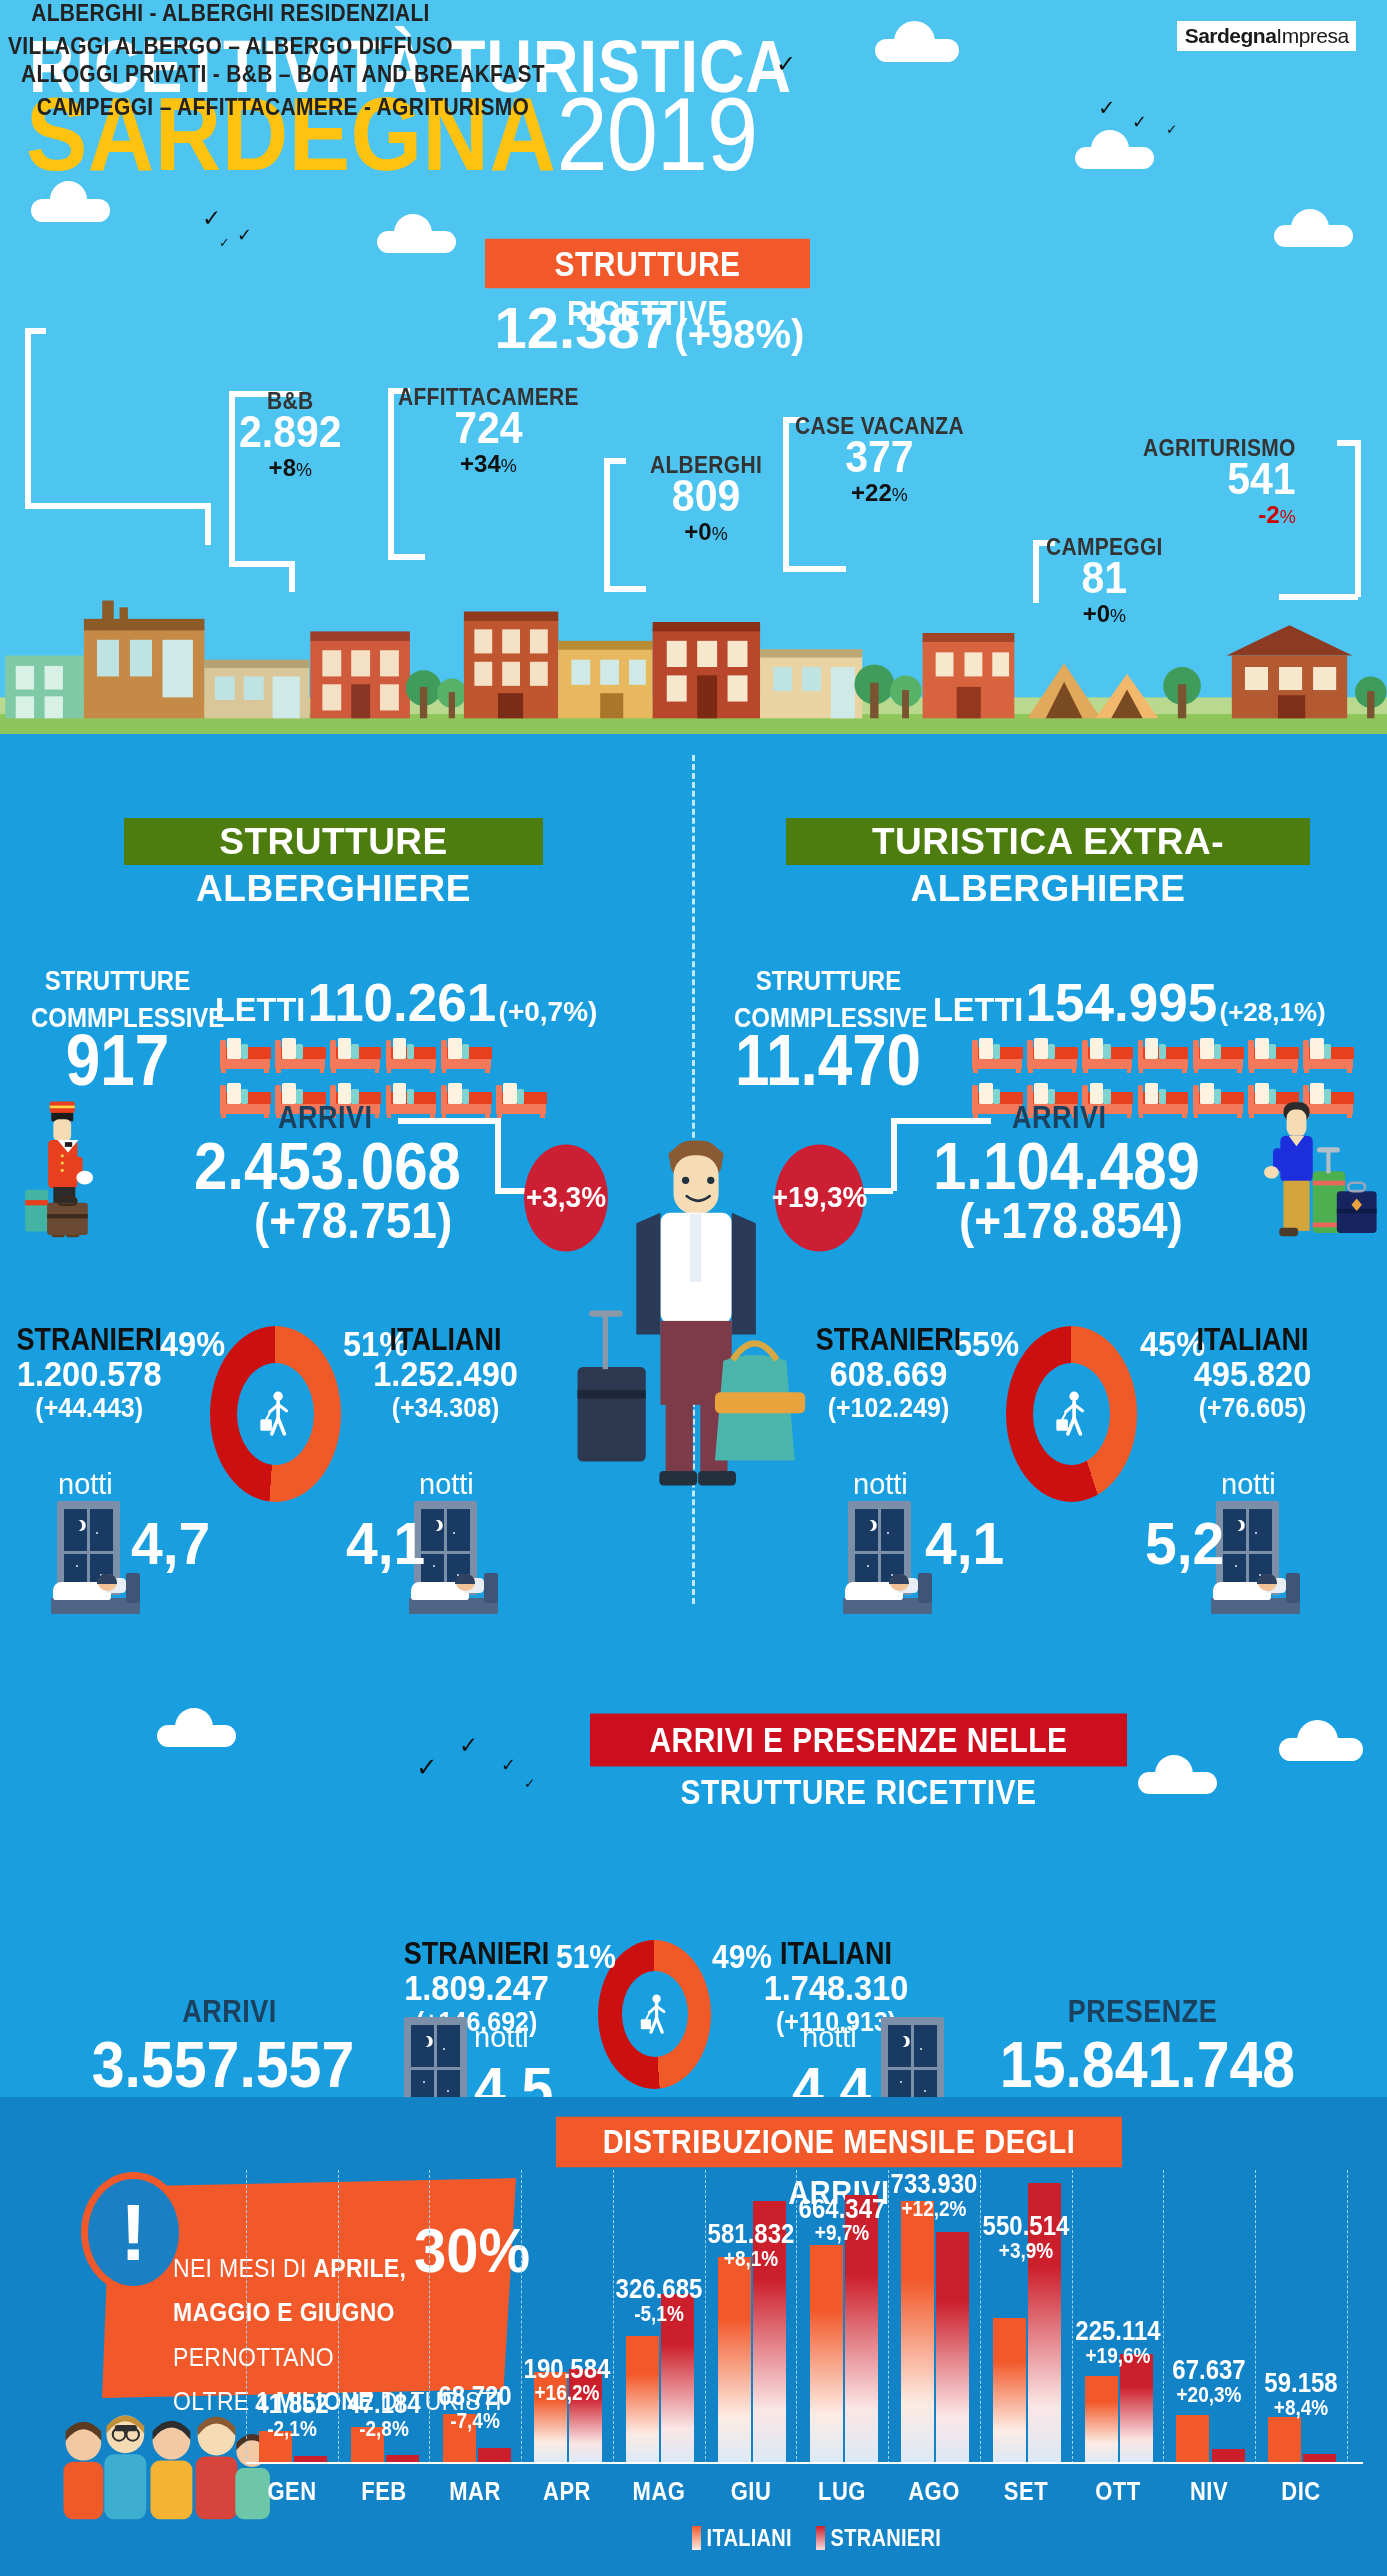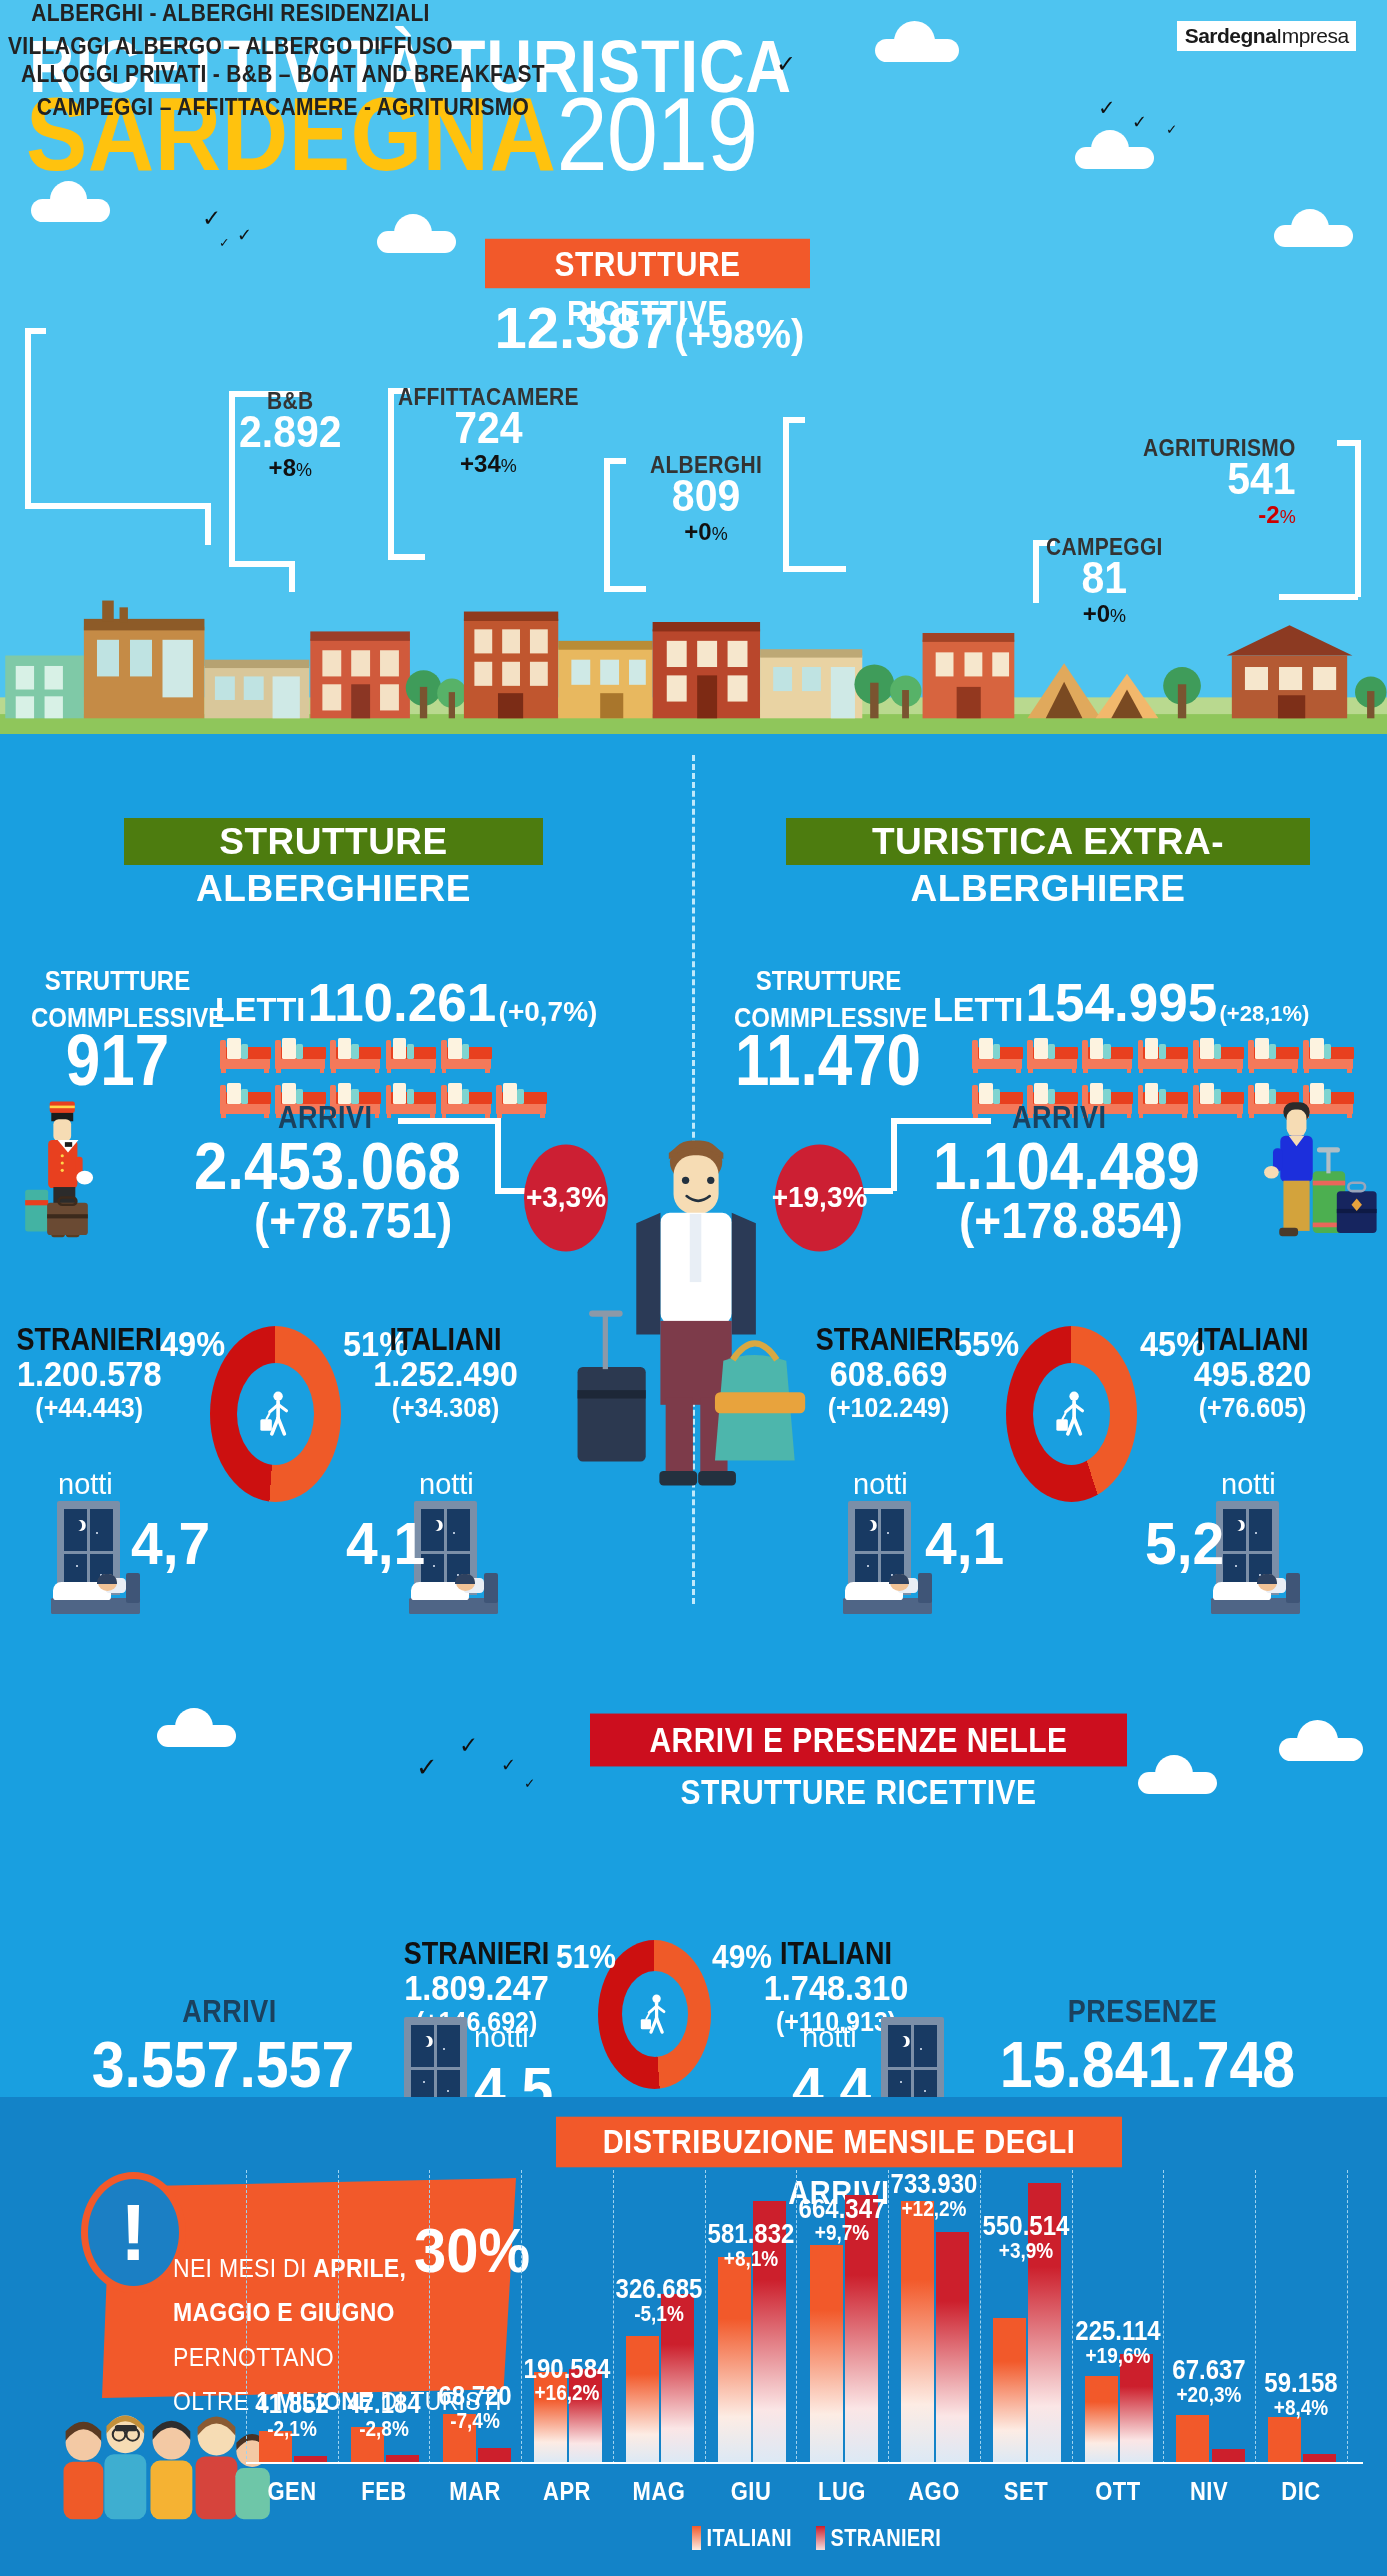--- a/index.html
+++ b/index.html
@@ -315,20 +315,25 @@
     <span class="cat-value">724</span>
     <span class="cat-pct"><span>+34</span><span class="sym">%</span></span>
   </div>
 
   <div class="cat" style="left:616px;top:453px;margin-left:34px;">
     <span class="cat-label">ALBERGHI</span>
     <span class="cat-value">809</span>
     <span class="cat-pct"><span>+0</span><span class="sym">%</span></span>
   </div>
 
+  <div class="cat" style="left:795px;top:414px;">
+    <span class="cat-label">CASE VACANZA</span>
+    <span class="cat-value" style="color:#fff;">377</span>
+    <span class="cat-pct"><span>+22</span><span class="sym">%</span></span>
+  </div>
 
   <div class="cat" style="left:1046px;top:535px;">
     <span class="cat-label">CAMPEGGI</span>
     <span class="cat-value">81</span>
     <span class="cat-pct"><span>+0</span><span class="sym">%</span></span>
   </div>
 
   <div class="cat" style="left:1143px;top:436px;text-align:right;">
     <span class="cat-label">AGRITURISMO</span>
     <span class="cat-value">541</span>
@@ -571,21 +576,21 @@
 
 <div class="lbl-stack" style="position:absolute;left:734px;top:967px;width:189px;text-align:center;font-size:24px;line-height:1.35;">
   <div>STRUTTURE</div>
   <div>COMMPLESSIVE</div>
 </div>
 <div class="lbl-stack" style="position:absolute;left:718px;top:1025px;width:220px;text-align:center;font-size:62px;">11.470</div>
 
 <div style="position:absolute;left:933px;top:972px;white-space:nowrap;">
   <span class="lbl-stack" style="font-size:32.5px;">LETTI</span>
   <span class="lbl-stack" style="font-size:53px;">154.995</span>
-  <span class="lbl-stack" style="font-size:22px;">(+28,1%)</span>
+  <span class="lbl-stack" style="font-size:26px;">(+28,1%)</span>
 </div>
 
 <div class="bed-row" style="left:972px;top:1035px;">
   <div class="bed">
       <div class="frame"></div>
       <div class="head"></div>
       <div class="foot"></div>
       <div class="mattress"></div>
       <div class="pillow"></div>
       <div class="pillow2"></div>

